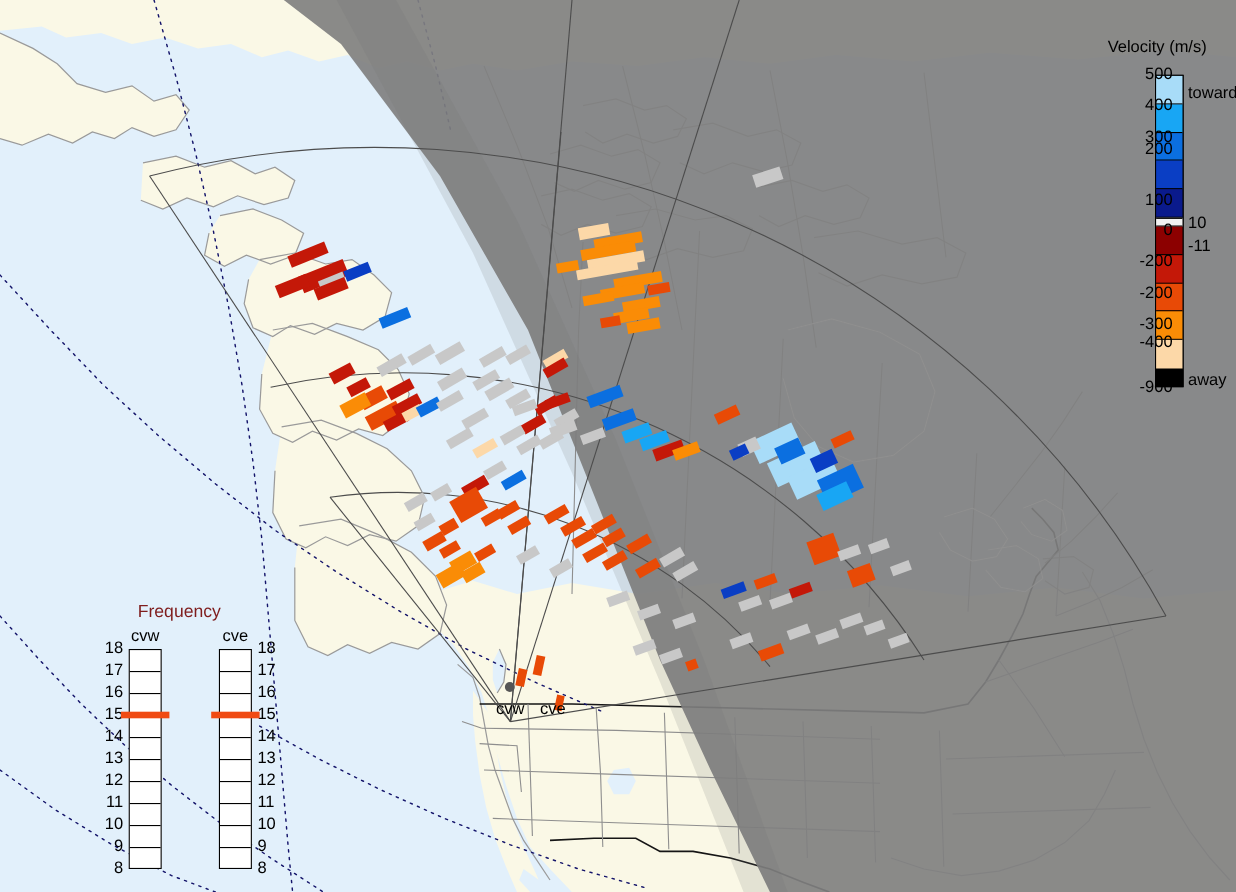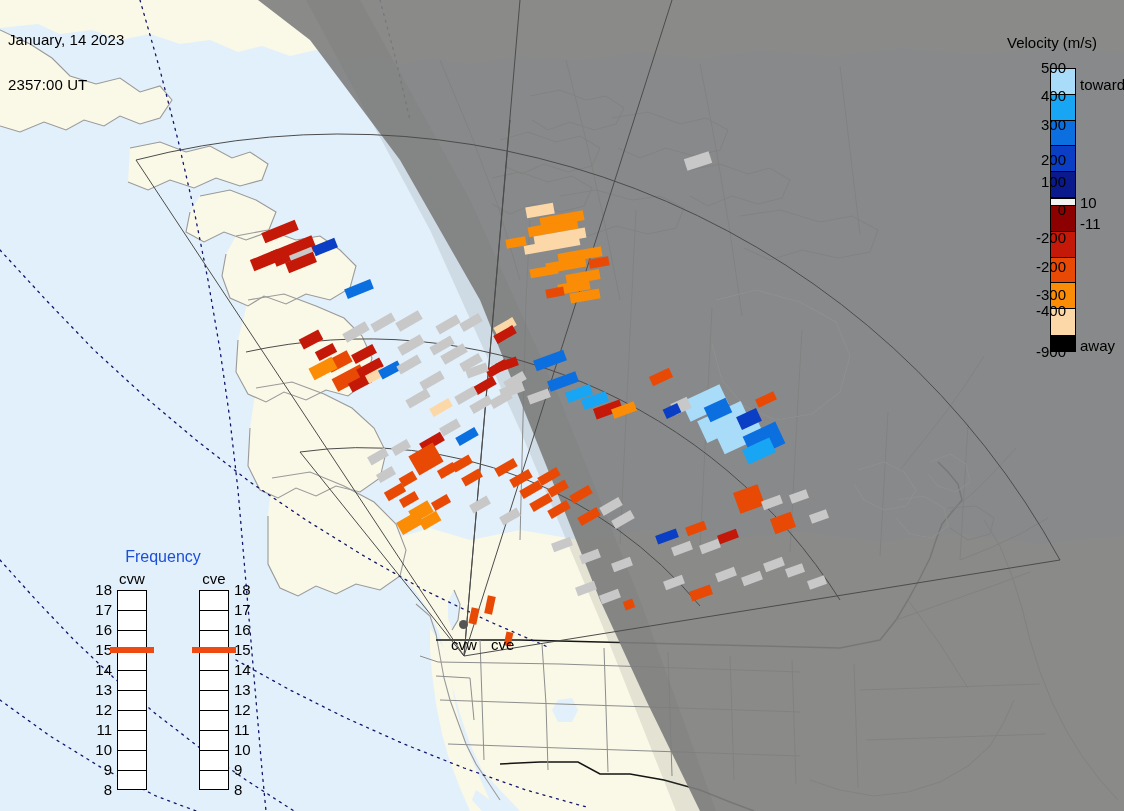--- a/index.html
+++ b/index.html
@@ -26,21 +26,21 @@
   .cb-seg:last-child{border-bottom:none;}
   .cb-gap{width:100%;height:8px;background:#f2f2f2;border-top:1px solid #000;
           border-bottom:1px solid #000;box-sizing:border-box;}
   .cb-tick{position:absolute;right:58px;font-size:15px;color:#000;text-align:right;
            white-space:nowrap;line-height:12px;}
   .cb-side{position:absolute;left:100px;font-size:15px;color:#000;white-space:nowrap;line-height:12px;}
 
   
   #freq{position:absolute;left:88px;top:548px;width:150px;height:240px;z-index:60;}
   #freq-title{position:absolute;left:0;top:0;width:150px;text-align:center;
-              font-size:16px;color:#1d4ed8;}
+              font-size:16px;color:#7f1d1d;}
   .fq-col{position:absolute;top:22px;width:60px;}
   .fq-name{position:absolute;top:0;width:60px;text-align:center;font-size:15px;color:#000;}
   .fq-bar{position:absolute;top:20px;width:30px;height:200px;border:1px solid #000;
           box-sizing:border-box;background:#fff;}
   .fq-cell{width:100%;height:20px;border-bottom:1px solid #000;box-sizing:border-box;}
   .fq-cell:last-child{border-bottom:none;}
   .fq-mark{position:absolute;width:44px;height:6px;background:#f04a13;}
   .fq-lab{position:absolute;font-size:15px;color:#000;line-height:10px;white-space:nowrap;}
 
   
@@ -371,45 +371,41 @@
       <rect x="552" y="540" width="20" height="9" fill="#c8c8c8" transform="rotate(-20,562,544.5)"></rect>
       <rect x="470" y="608" width="8" height="16" fill="#e84a06" transform="rotate(12,474,616)"></rect>
       <rect x="486" y="596" width="8" height="18" fill="#e84a06" transform="rotate(12,490,605)"></rect>
       <rect x="505" y="632" width="7" height="14" fill="#e84a06" transform="rotate(12,508.5,639)"></rect>
     </svg>
 
   <div class="stn-dot" style="left:459px;top:620px;"></div>
   <div class="stn-label" id="stn0" style="left: 451px; top: 636px;">cvw</div>
   <div class="stn-label" id="stn1" style="left: 491px; top: 636px;">cve</div>
 
-  <div id="stamp">
-    <div>January, 14 2023</div>
-    <div>2357:00 UT</div>
-  </div>
 
   <div id="cbar">
     <div id="cbar-title">Velocity (m/s)</div>
     <div id="cbar-strip">
         <div class="cb-seg" style="background: rgb(168, 220, 248);"></div>
         <div class="cb-seg" style="background: rgb(24, 166, 244);"></div>
         <div class="cb-seg" style="background: rgb(11, 111, 224);"></div>
         <div class="cb-seg" style="background: rgb(10, 62, 196);"></div>
         <div class="cb-seg" style="background: rgb(10, 26, 140);"></div>
         <div class="cb-gap" style="background: rgb(242, 242, 242);"></div>
         <div class="cb-seg" style="background: rgb(140, 0, 0);"></div>
         <div class="cb-seg" style="background: rgb(196, 24, 8);"></div>
         <div class="cb-seg" style="background: rgb(232, 74, 6);"></div>
         <div class="cb-seg" style="background: rgb(250, 140, 6);"></div>
         <div class="cb-seg" style="background: rgb(252, 216, 168);"></div>
       </div>
     <div id="cbar-ticks">
         <div class="cb-tick" style="top: 30px;">500</div>
         <div class="cb-tick" style="top: 58.4px;">400</div>
         <div class="cb-tick" style="top: 86.8px;">300</div>
-        <div class="cb-tick" style="top: 122px;">200</div>
+        <div class="cb-tick" style="top: 98px;">200</div>
         <div class="cb-tick" style="top: 143.6px;">100</div>
         <div class="cb-tick" style="top: 172px;">0</div>
         <div class="cb-tick" style="top: 200.4px;">-200</div>
         <div class="cb-tick" style="top: 228.8px;">-200</div>
         <div class="cb-tick" style="top: 257.2px;">-300</div>
         <div class="cb-tick" style="top: 273px; text-align: center;">-400</div>
         <div class="cb-tick" style="top: 314px;">-900</div>
       </div>
     <div class="cb-side" style="top:47px;">toward</div>
     <div class="cb-side" style="top:165px;">10</div>

